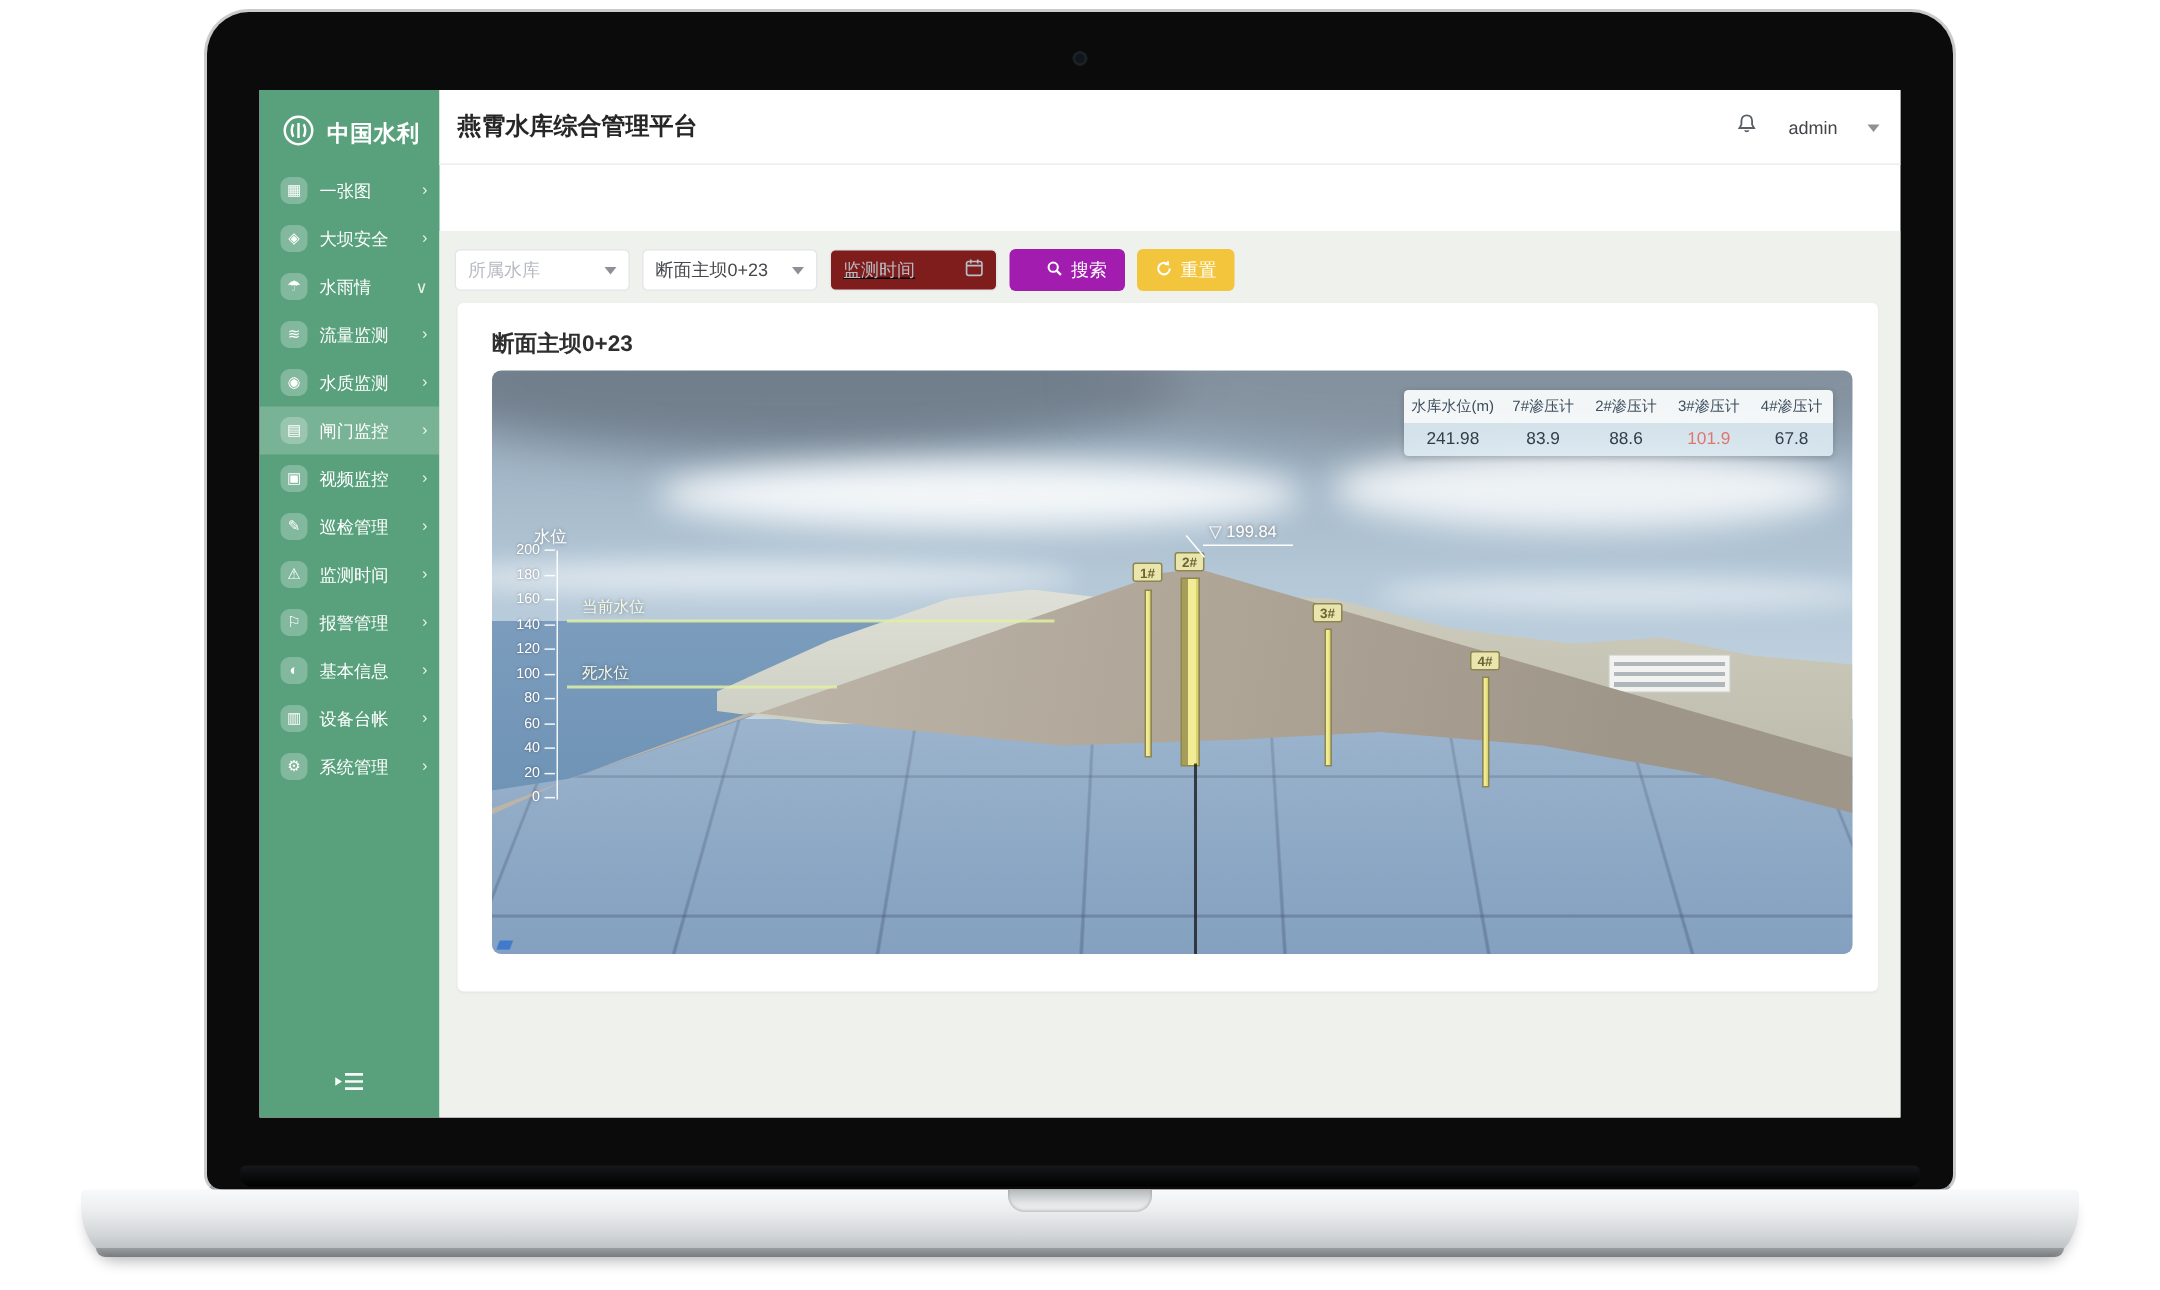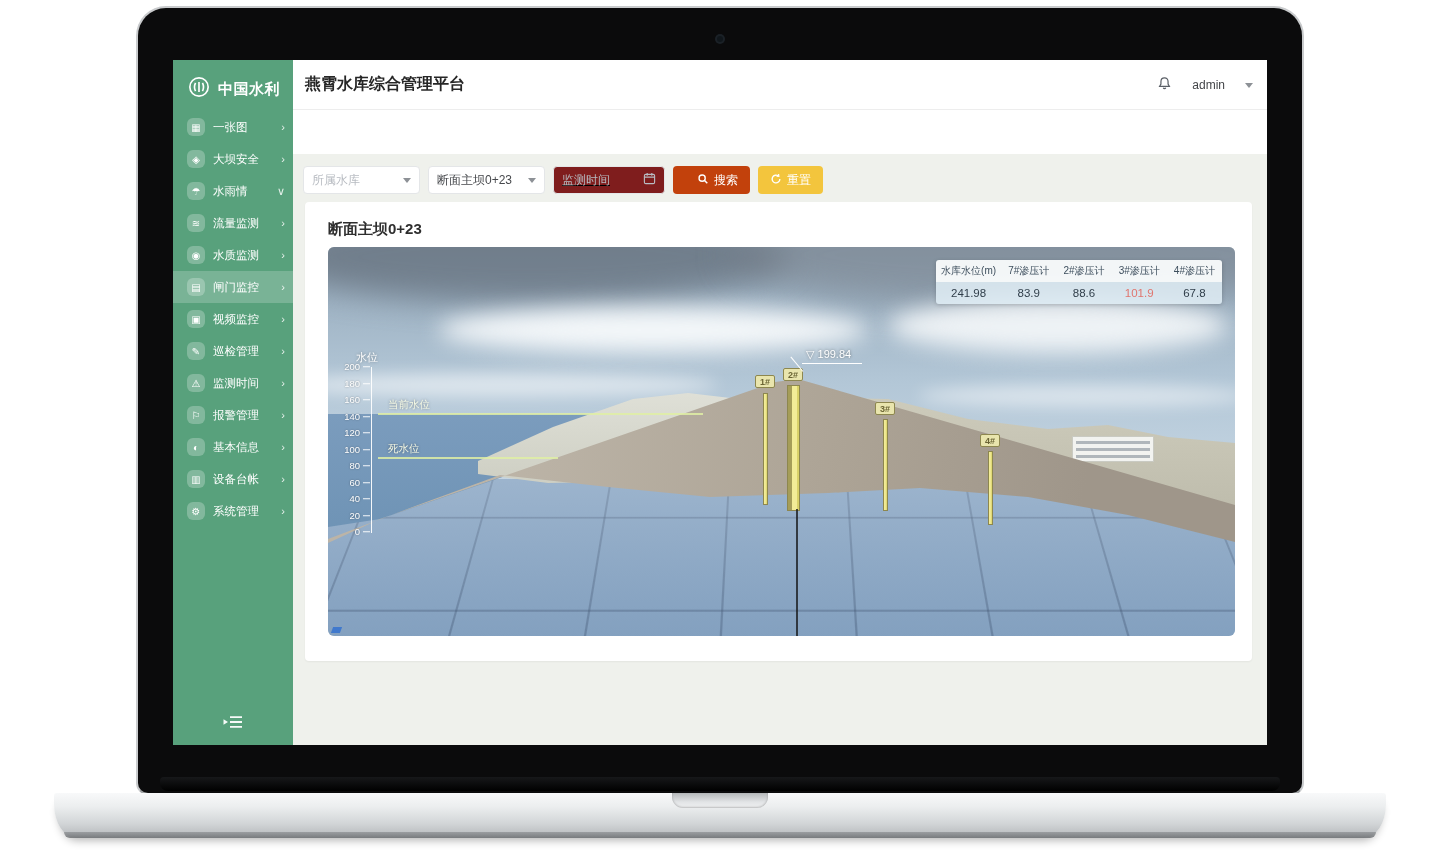--- a/index.html
+++ b/index.html
@@ -63,21 +63,21 @@
   .sel { width:117px; height:28px; background:#fff; border:1px solid #e4e6e8; border-radius:4px;
     display:flex; align-items:center; padding:0 8px; font-size:12px; cursor:pointer; }
   .sel .txt { flex:1; color:#b7bbc1; }
   .sel .txt.filled { color:#46484c; }
   .datebox { width:112px; height:28px; background:#7f1d1d; border:1px solid #e4e6e8; border-radius:4px;
     display:flex; align-items:center; padding:0 8px; font-size:12px; cursor:text;text-decoration:underline; }
   .datebox .txt { flex:1; color:#b7bbc1; }
   .btn { height:28px; border:none; border-radius:4px; color:#fff; font-size:12px;
     display:flex; align-items:center; gap:5px; padding:0 12px; cursor:pointer;
     font-family:inherit; }
-  .btn.green { background:#c2410c;padding-left:24px; }
+  .btn.green { background:#a21caf;padding-left:24px; }
   .btn.yellow { background:#f3c53d; }
 
   .card { position:absolute; left:12px; top:48px; width:947px; height:459px; background:#fff;
     border-radius:4px; box-shadow:0 1px 2px rgba(0,0,0,.05); }
   .card-title { position:absolute; left:23px; top:18px; font-size:15px; font-weight:bold; color:#2e2e2e; }
 
   
   .scene { position:absolute; left:23px; top:45px; width:907px; height:389px; border-radius:6px;
     overflow:hidden; cursor:grab; }
   .sky { position:absolute; inset:0;

